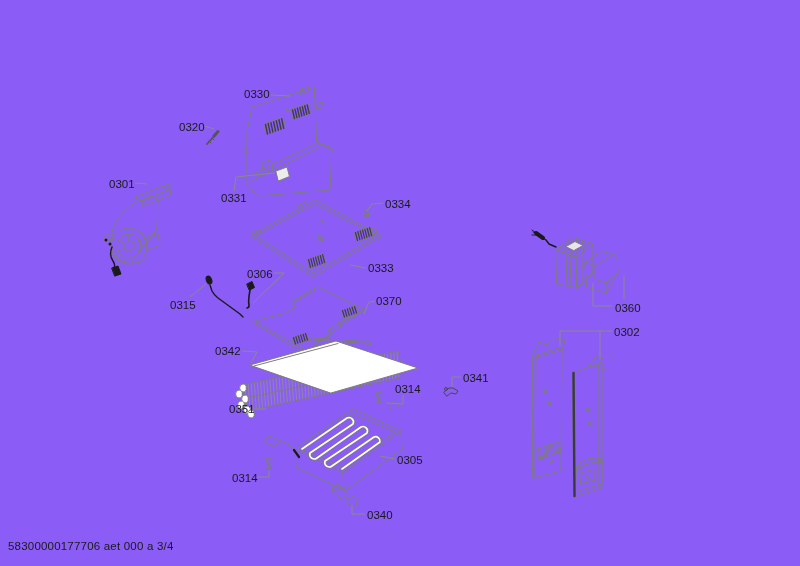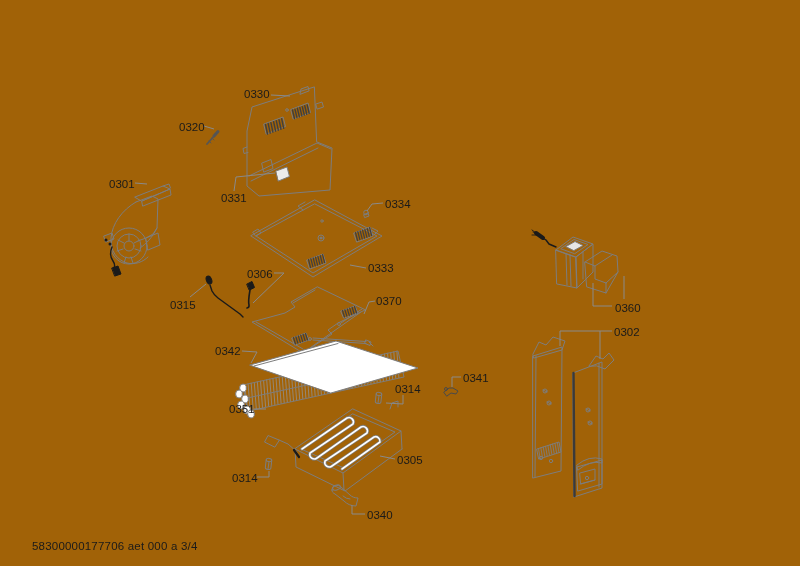--- a/index.html
+++ b/index.html
@@ -1,20 +1,20 @@
 <!DOCTYPE html>
 <html><head>
 <meta charset="utf-8">
 <style>
   html,body{margin:0;padding:0;background:#fff;}
-  .stage{position:relative;width:800px;height:566px;background:#a16207;overflow:hidden;
+  .stage{position:relative;width:800px;height:566px;background:#8b5cf6;overflow:hidden;
          font-family:"Liberation Sans", sans-serif;}
   .stage svg{position:absolute;left:0;top:0;}
   .footer-text{position:absolute;left:8px;top:540px;font-size:11.5px;color:#1a1a1a;
-               font-family:"Liberation Sans", sans-serif;letter-spacing:0.2px;margin-left:24px;}
+               font-family:"Liberation Sans", sans-serif;letter-spacing:0.2px;}
 </style>
 </head>
 <body>
 
 <div class="stage">
 <svg width="800" height="566" viewBox="0 0 800 566">
 
   <g stroke="#7d7d7d" fill="none" stroke-width="1" stroke-linejoin="round" stroke-linecap="round">
 
     <g>

